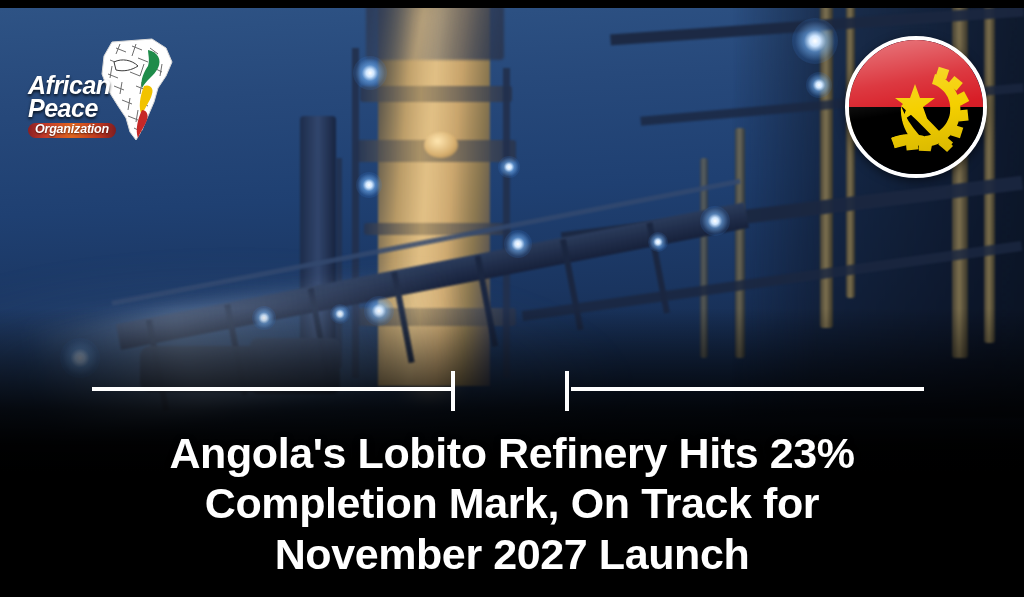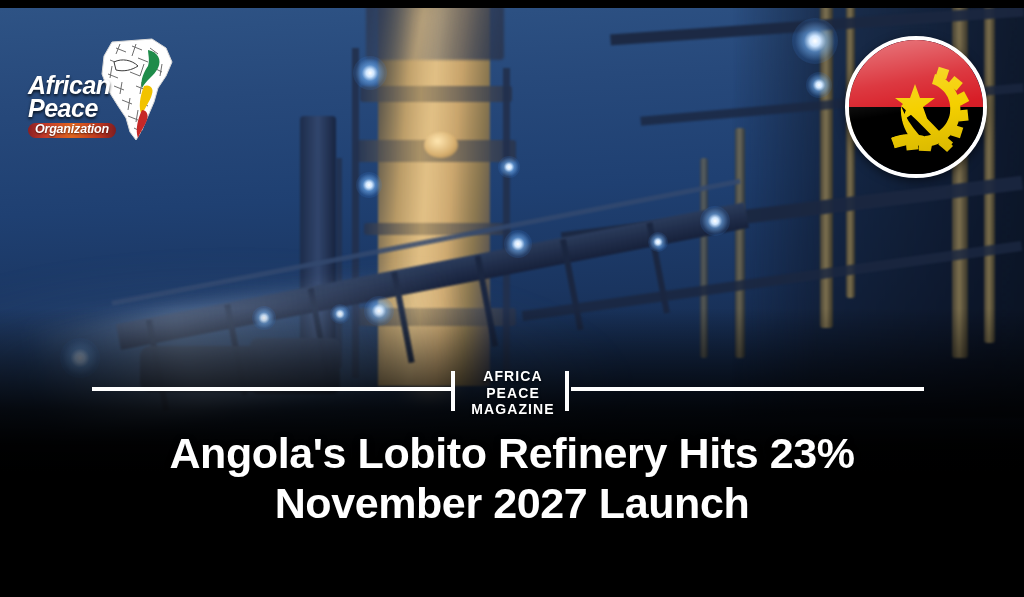--- a/index.html
+++ b/index.html
@@ -326,26 +326,22 @@
         <path d="M42 98 C56 92 72 93 84 100 L82 110 C70 104 56 103 46 108 Z"></path>
 
         <path d="M66 44 L71 58 L86 58 L74 67 L79 81 L66 72 L53 81 L58 67 L46 58 L61 58 Z"></path>
       </g>
     </svg>
     <div class="flag-gloss"></div>
   </div>
 
   <div class="rule rule-left"></div>
   <div class="tick tick-left"></div>
-  <div class="magazine">
-    <div>AFRICA</div>
-    <div>PEACE</div>
-    <div>MAGAZINE</div>
-  </div>
   <div class="tick tick-right"></div>
   <div class="rule rule-right"></div>
 
   <div class="headline">
     <div>Angola's Lobito Refinery Hits 23%</div>
+    <div>Completion Mark, On Track for</div>
     <div>November 2027 Launch</div>
   </div>
 
 </div>
 
 </body></html>

